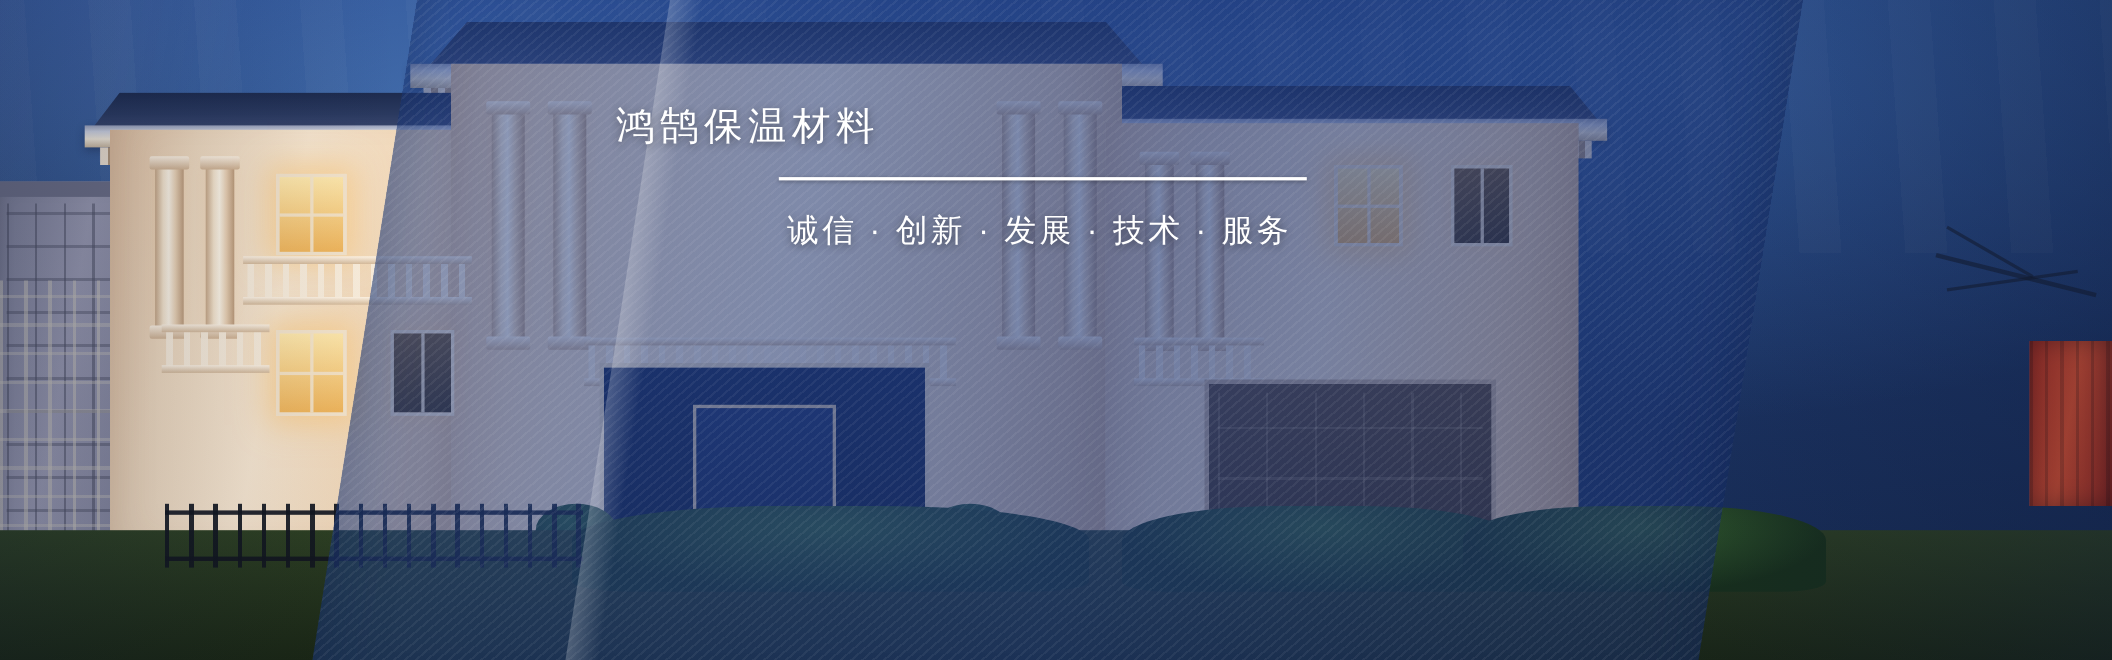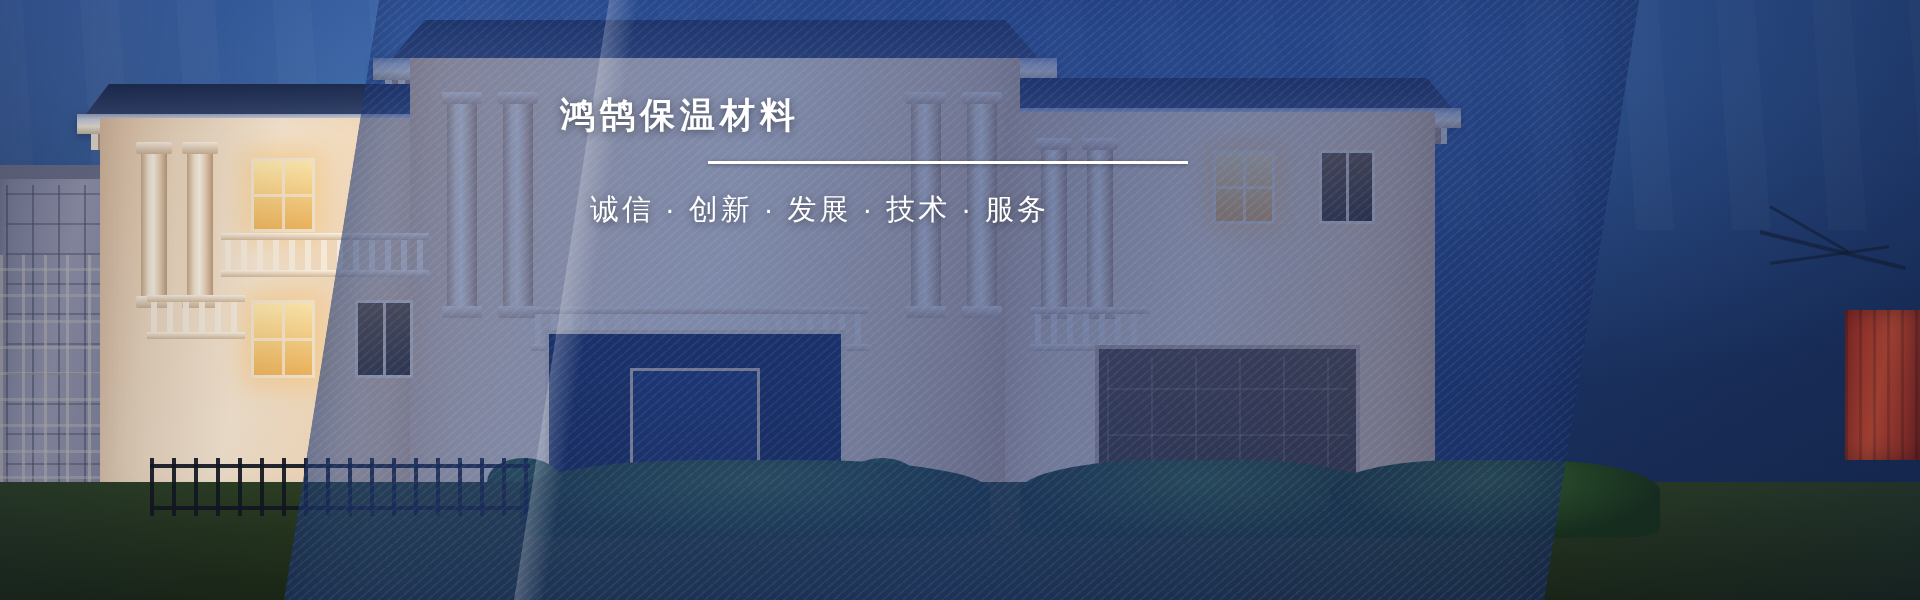--- a/index.html
+++ b/index.html
@@ -250,21 +250,21 @@
 
   
   .copy {
     position:absolute; left:560px; top:96px; width:740px;
     z-index:40;
   }
   .company {
     font-size:35px; line-height:1.1;
     color:#ffffff;
     letter-spacing:5px;
-    font-weight:700;
+    font-weight:400;
     text-shadow:0 2px 8px rgba(0,0,0,.45);
   }
   .divider {
     margin:26px 0 0 148px;
     width:480px; height:3px;
     background:#ffffff;
     box-shadow:0 1px 4px rgba(0,0,0,.35);
   }
   .headline {
     margin-top:14px;
@@ -278,20 +278,21 @@
       0 4px 16px rgba(20,30,70,.55);
     white-space:nowrap;
   }
   .tagline {
     margin-top:26px; margin-left:30px;
     font-size:29px;
     color:#ffffff;
     letter-spacing:3px;
     text-shadow:0 2px 8px rgba(0,0,0,.45);
     white-space:nowrap;
+    text-align:center;
   }
 </style>
 </head>
 <body>
 
 <div class="banner">
 
   <div class="sky">
     <div class="sky-glow"></div>
     <div class="cloud-band"></div>

